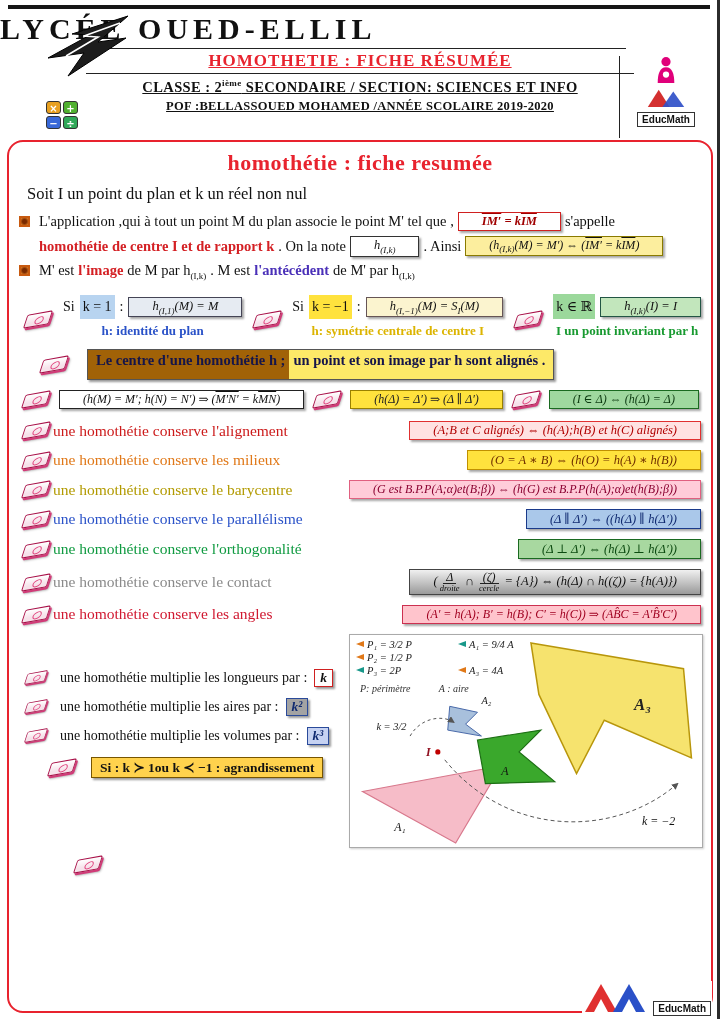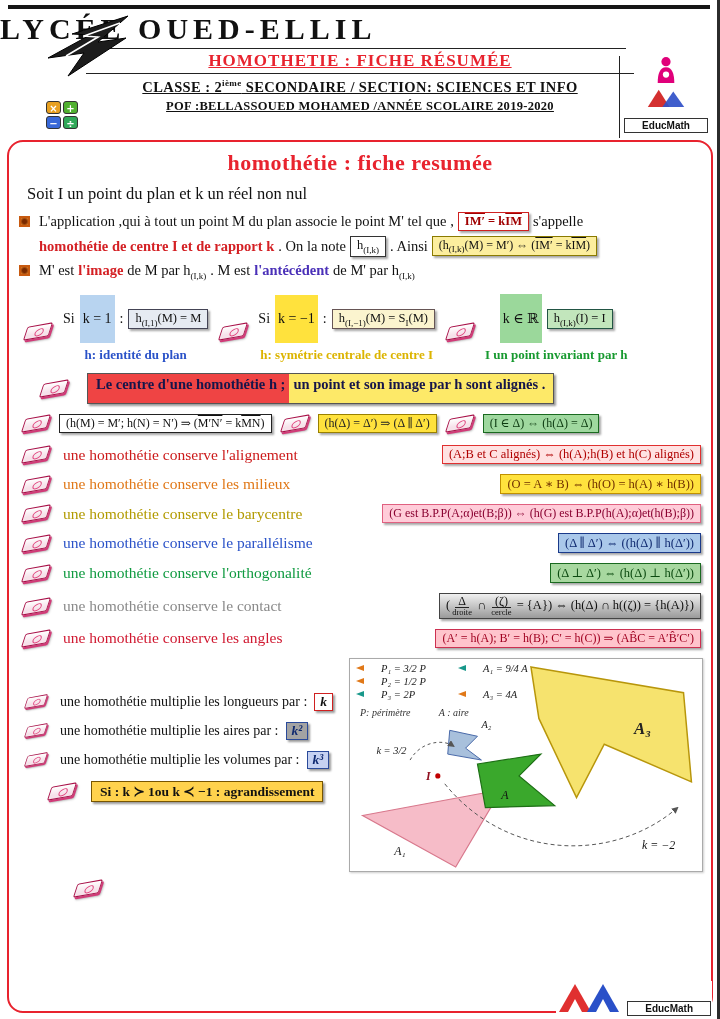--- a/index.html
+++ b/index.html
@@ -21,34 +21,34 @@
   .prof-line{text-align:center;font-size:12.5px;font-weight:bold;letter-spacing:.3px;
              text-decoration:underline;margin-top:3px}
   .lightning{position:absolute;left:44px;top:14px}
   .ops{position:absolute;left:46px;top:101px;display:grid;grid-template-columns:15px 15px;gap:2px}
   .op{width:15px;height:13px;font:bold 10px/13px "DejaVu Sans",sans-serif;text-align:center;
       color:#fff;border-radius:3px;border:1px solid #333}
   .op1{background:#e8a020}.op2{background:#50b030}.op3{background:#3868d8}.op4{background:#30a858}
   .vline{position:absolute;right:100px;top:56px;height:82px;border-left:1.6px solid #222}
   .em{position:absolute;right:12px;top:56px;width:84px;text-align:center;line-height:1}
   .em-label{display:inline-block;border:1px solid #333;font:bold 10px "Liberation Sans",sans-serif;
-            padding:1px 17px;background:#fff;margin-top:8px}
+            padding:1px 4px;background:#fff;margin-top:2px}
   .em2{position:absolute;right:8px;bottom:2px;text-align:center;line-height:1;background:#fff;padding:1px}
 
   
   .sheet{position:absolute;left:7px;right:7px;top:140px;bottom:6px;border:2.5px solid #e8232e;
          border-radius:16px;padding:6px 10px}
   .sheet-title{text-align:center;color:#e8232e;font-size:22px;font-weight:bold;
                letter-spacing:.5px;margin:2px 0 8px}
   .intro{font-size:16.5px;margin:0 0 8px 8px}
   .line{display:flex;align-items:center;gap:4px;margin:5px 0;font-size:14.5px;white-space:nowrap}
   .b1l2{margin-left:20px}
   .sq{display:inline-block;width:11px;height:11px;border:2px solid #c85a10;
       background:radial-gradient(#7a2a00 40%,#e8882a);margin-right:5px;flex:0 0 auto}
-  .fbox{display:inline-block;padding:1px 6px;font-size:12.5px;
+  .fbox{display:inline-block;padding:1px 23px;font-style:italic;font-size:12.5px;
         box-shadow:2px 2px 2px rgba(0,0,0,.35);white-space:nowrap;background:#fff}
   .vbox{border:1.3px solid #d02020;color:#a00000;font-weight:bold}
   .hbox{border:1.2px solid #333}
   .abox{border:1.2px solid #8a7a00;background:#fcee9e;font-size:12px}
   .ov{text-decoration:overline}
   sub{font-size:9px}
   .redtxt{color:#d42024;font-weight:bold}
   .anttxt{color:#4a30b8;font-weight:bold}
 
   .eraser{display:inline-block;min-width:26px;height:13px;
@@ -60,41 +60,41 @@
   .eraser::after{content:"";position:absolute;left:9px;top:3px;width:7px;height:5px;
           border:1px solid #e0447e;border-radius:50%;transform:rotate(-20deg)}
 
   
   .cases{display:flex;align-items:center;gap:8px;margin:14px 0 4px 2px}
   .cases .eraser{margin-top:6px}
   .case{display:flex;flex-direction:column;align-items:center;gap:4px}
   .case-top{display:flex;align-items:center;gap:5px;font-size:14px;white-space:nowrap}
   .caption{font-size:13px;font-weight:bold}
   .cap1{color:#2a52c8}.cap2{color:#dcb400}.cap3{color:#189a30}
-  .hl{padding:16px 3px}
+  .hl{padding:4px 3px}
   .hlb{background:#b8d4f0}.hly{background:#ffe23d}.hlg{background:#9bd89b}
   .cb1{background:#e6ebf2;border:1.2px solid #445}
   .cb2{background:#fbf4cf;border:1.2px solid #655}
   .cb3{background:#c2e6bc;border:1.2px solid #254}
 
   .noterow{display:flex;align-items:center;gap:16px;margin:10px 0 10px 18px}
   .note{display:inline-flex;border:1.2px solid #555;box-shadow:2px 2px 2px rgba(0,0,0,.4);
         font-weight:bold;font-size:14.5px;white-space:nowrap}
-  .note .na{background:#ef4444;padding:2px 4px 10px 8px;color:#15154a}
+  .note .na{background:#a16207;padding:2px 4px 10px 8px;color:#15154a}
   .note .nb{background:#fde968;padding:2px 8px 2px 4px;color:#15154a}
 
   .trio{display:flex;align-items:center;gap:6px;margin:8px 0}
   .trio .fbox{font-size:12px}
   .t1{border:1.2px solid #222;color:#111}
   .t2{background:#ffe23d;border:1.2px solid #998000;color:#222}
   .t3{background:#9fd89f;border:1.2px solid #1a6a20;color:#0c3a10}
 
   
   .props{margin-top:12px}
-  .prow{display:flex;align-items:center;gap:10px;margin:10px 0}
+  .prow{display:flex;align-items:center;margin:10px 0}
   .plabel{font-size:15.5px;width:290px;flex:0 0 auto;white-space:nowrap}
   .pform{margin-left:auto}
   .pl1{color:#cc1a1a}.pl2{color:#e07818}.pl3{color:#b29a00}.pl4{color:#2a52c8}
   .pl5{color:#0f9a40}.pl6{color:#8a8a8a}.pl7{color:#d01830}
   .pf1{background:#ffe2e2;border:1.2px solid #e03030;color:#b00000}
   .pf2{background:#ffe23d;border:1.2px solid #c09000;color:#703000}
   .pf3{background:#ffccd9;border:1.2px solid #e06080;color:#8a0030;font-size:12px}
   .pf4{background:#aac8ea;border:1.2px solid #1a3a8a;color:#102a70}
   .pf5{background:#a8d8a0;border:1.2px solid #1a6a20;color:#0c4a10}
   .pf6{background:linear-gradient(180deg,#f0f0f0,#9a9a9a);border:1.2px solid #444;color:#111}
@@ -116,21 +116,21 @@
   .mv3{background:#c6d2f2;border:1.3px solid #2a4a9a;color:#102a70}
   .crow{display:flex;align-items:center;gap:12px;margin:12px 0 12px 26px}
   .cbox{font-size:13.5px;font-weight:bold;padding:1px 8px;box-shadow:2px 2px 2px rgba(0,0,0,.4)}
   .cd1{background:#b0d0f0;border:1.2px solid #223a66}
   .cd2{background:#ffd24d;border:1.2px solid #775500}
 
   .diagram{position:relative;width:354px;height:214px;border:1px solid #aaa;background:#fff;
            box-shadow:1px 1px 2px rgba(0,0,0,.2);flex:0 0 auto}
   .legend{position:absolute;left:6px;top:4px;display:grid;grid-template-columns:102px 110px;
           row-gap:2px;font:italic 10.5px "Liberation Serif",serif;color:#222}
-  .lcell{display:flex;align-items:center;gap:17px;min-height:11px}
+  .lcell{display:flex;align-items:center;gap:3px;min-height:11px}
   .pen{width:0;height:0;border-style:solid;border-width:3px 8px 3px 0;
        border-color:transparent #e07818 transparent transparent;flex:0 0 auto}
   .pen-t{border-right-color:#18988a}
   .lnotes{position:absolute;left:10px;top:48px;font:italic 10px "Liberation Serif",serif;color:#333}
   .lnotes span{margin-right:26px}
   .diag-svg{position:absolute;left:0;top:0;width:100%;height:100%}
   .diag-svg text{font-family:"Liberation Serif","DejaVu Serif",serif}
   .tbig{font-size:17px;font-style:italic;font-weight:bold;fill:#222}
   .tmid{font-size:12px;font-style:italic;fill:#111}
   .tsm{font-size:10.5px;font-style:italic;fill:#222}

